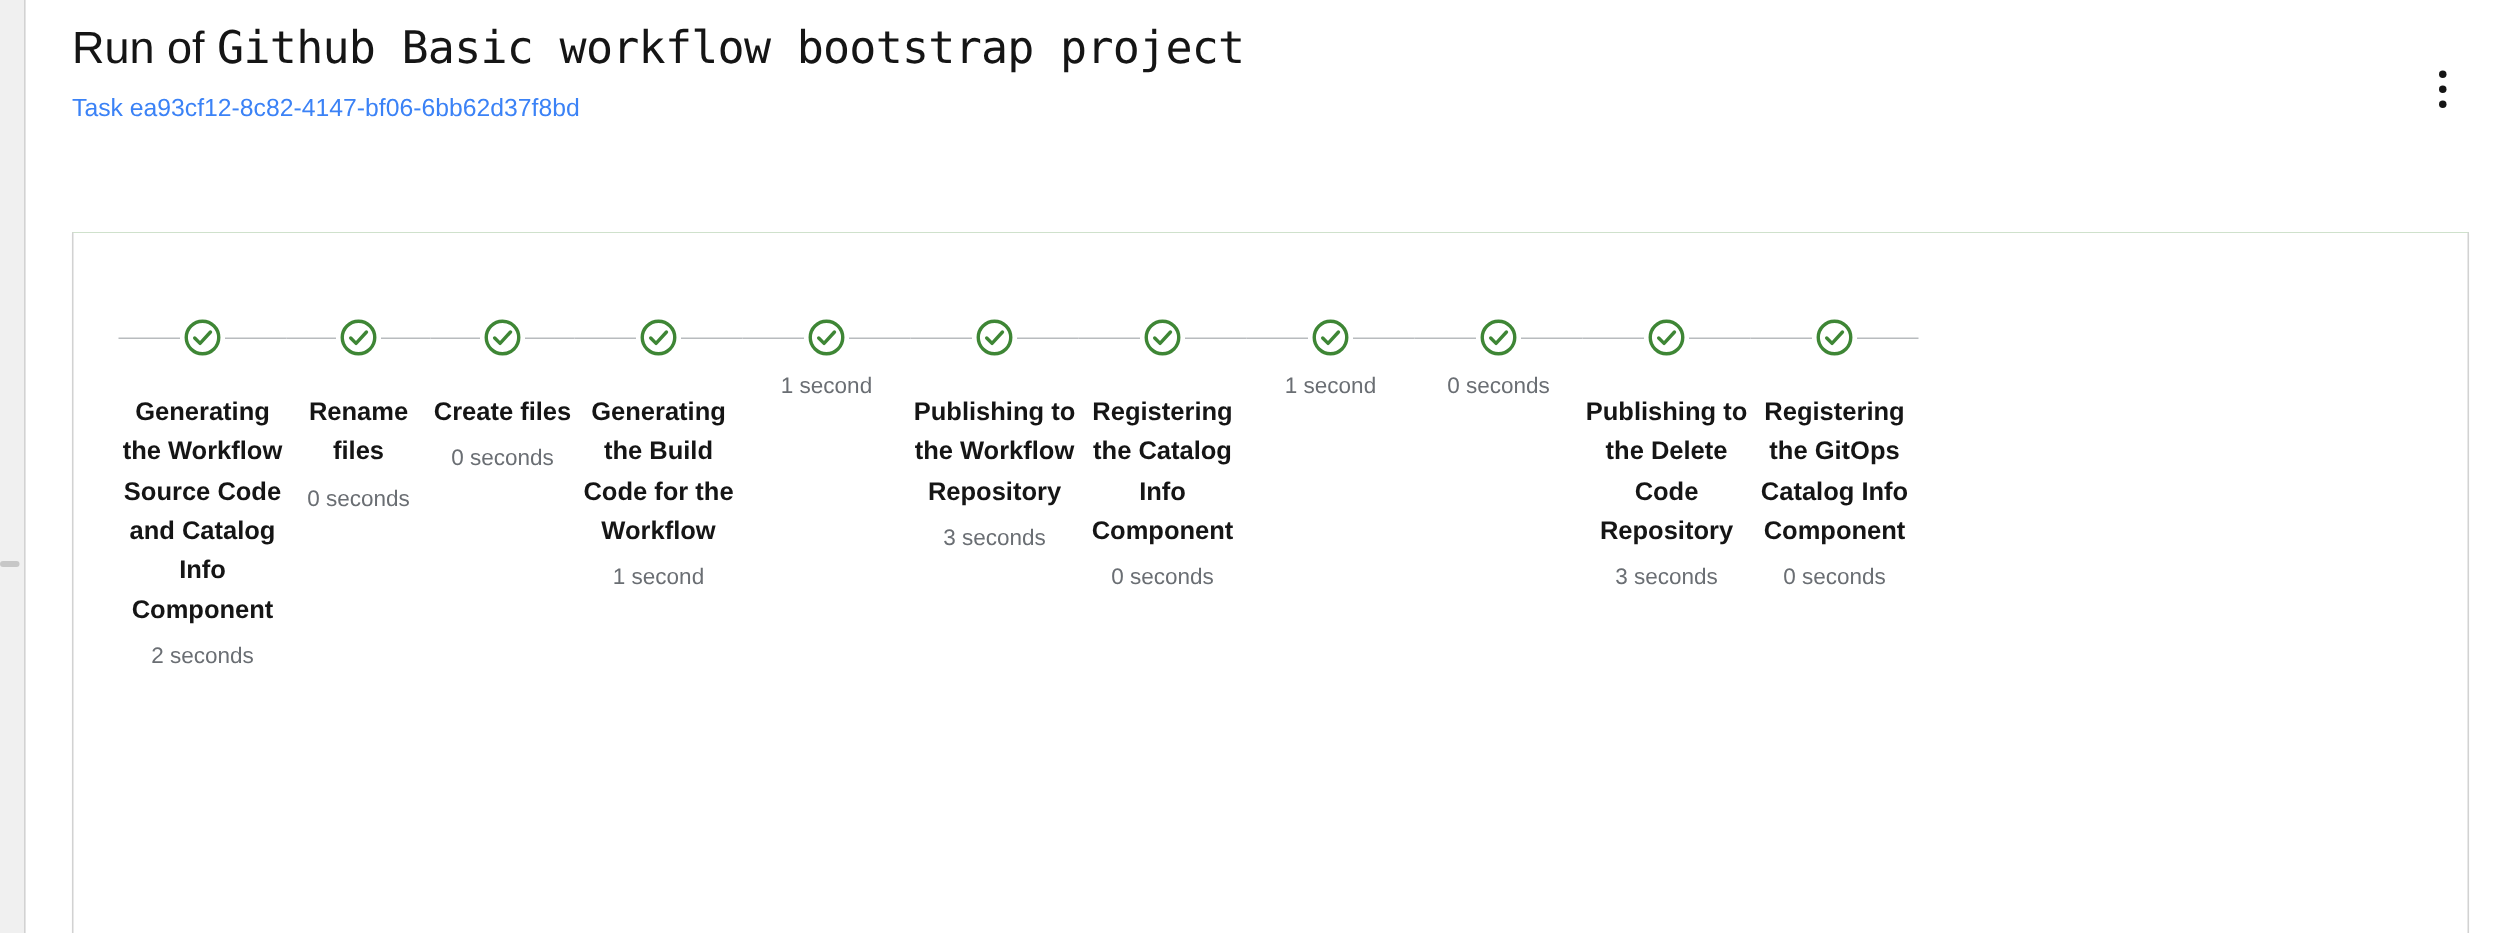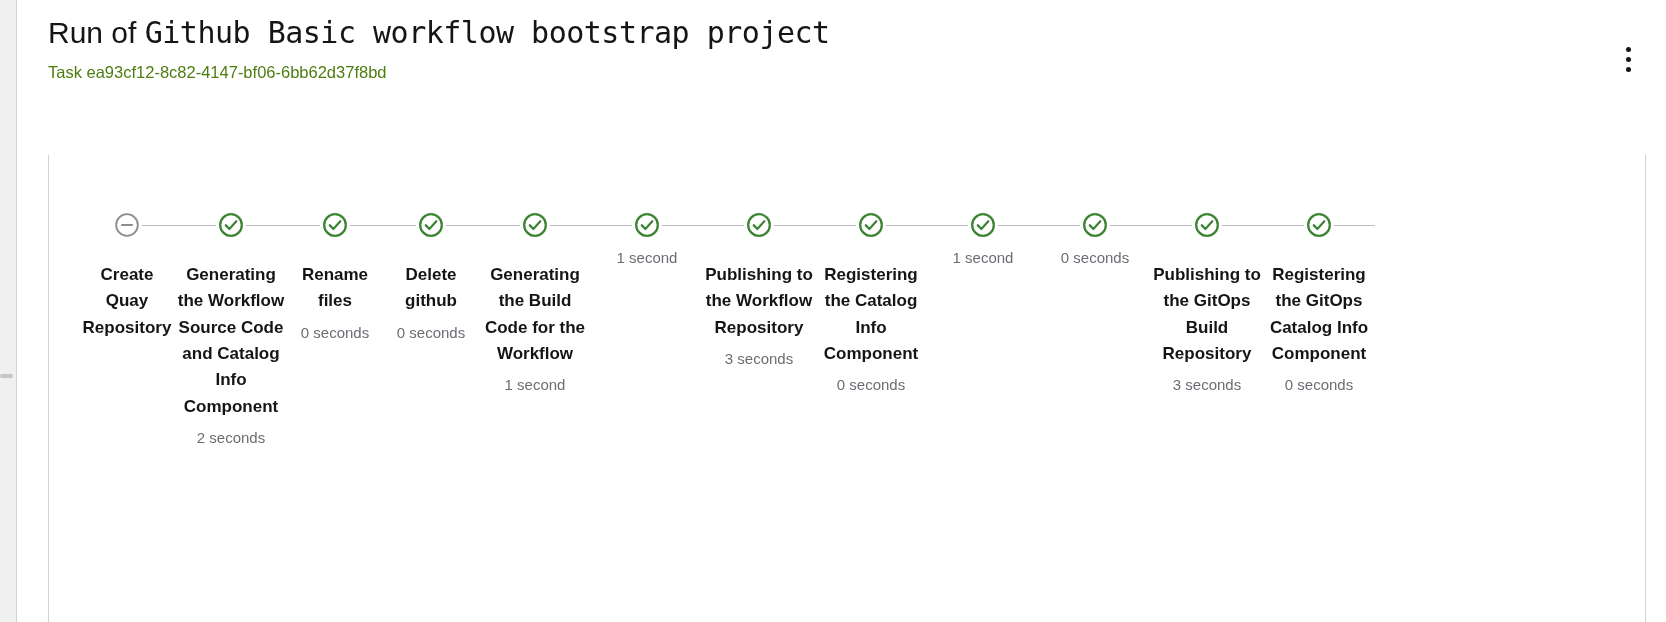--- a/index.html
+++ b/index.html
@@ -54,21 +54,21 @@
   }
   .title-mono {
     font-family: "DejaVu Sans Mono", monospace;
     font-weight: 400;
     letter-spacing: -0.5px;
   }
   .page-subtitle {
     margin: 10px 0 0 0;
     font-size: 16.5px;
     line-height: 1.3;
-    color: #4d7c0f;
+    color: #3b82f6;
     font-weight: 400;
     white-space: nowrap;
   }
 
   
   .kebab {
     position: absolute;
     right: 18px; top: 36px;
     width: 40px; height: 46px;
     display: flex;
@@ -188,34 +188,20 @@
     <i></i>
     <i></i>
     <i></i>
   </button>
 
   <div class="card-top-accent"></div>
 
   <div class="card">
     <div class="card-scroll">
       <div class="steps" id="steps">
-          <div class="step w-s">
-            <div class="step-icon-row">
-              <div class="connector" style="visibility: hidden;"></div>
-              <div class="icon-wrap">
-                <svg width="26" height="26" viewBox="0 0 24 24" aria-hidden="true">
-                  <circle cx="12" cy="12" r="10" fill="none" stroke="#8a8d90" stroke-width="1.7"></circle>
-                  <path d="M7.3 12 L16.7 12" fill="none" stroke="#8a8d90" stroke-width="1.7" stroke-linecap="round"></path>
-                </svg>
-              </div>
-              <div class="connector"></div>
-            </div>
-            <div class="step-label">Create Quay Repository</div>
-            <div class="step-duration"></div>
-          </div>
           <div class="step w-m">
             <div class="step-icon-row">
               <div class="connector"></div>
               <div class="icon-wrap">
                 <svg width="26" height="26" viewBox="0 0 24 24" aria-hidden="true">
                   <circle cx="12" cy="12" r="10" fill="none" stroke="#3e8635" stroke-width="2.1"></circle>
                   <path d="M7.2 12.3 L10.5 15.6 L16.9 8.6" fill="none" stroke="#3e8635" stroke-width="2.1" stroke-linecap="round" stroke-linejoin="round"></path>
                 </svg>
               </div>
               <div class="connector"></div>
@@ -241,21 +227,21 @@
             <div class="step-icon-row">
               <div class="connector"></div>
               <div class="icon-wrap">
                 <svg width="26" height="26" viewBox="0 0 24 24" aria-hidden="true">
                   <circle cx="12" cy="12" r="10" fill="none" stroke="#3e8635" stroke-width="2.1"></circle>
                   <path d="M7.2 12.3 L10.5 15.6 L16.9 8.6" fill="none" stroke="#3e8635" stroke-width="2.1" stroke-linecap="round" stroke-linejoin="round"></path>
                 </svg>
               </div>
               <div class="connector"></div>
             </div>
-            <div class="step-label">Delete github</div>
+            <div class="step-label">Create files</div>
             <div class="step-duration">0 seconds</div>
           </div>
           <div class="step w-m">
             <div class="step-icon-row">
               <div class="connector"></div>
               <div class="icon-wrap">
                 <svg width="26" height="26" viewBox="0 0 24 24" aria-hidden="true">
                   <circle cx="12" cy="12" r="10" fill="none" stroke="#3e8635" stroke-width="2.1"></circle>
                   <path d="M7.2 12.3 L10.5 15.6 L16.9 8.6" fill="none" stroke="#3e8635" stroke-width="2.1" stroke-linecap="round" stroke-linejoin="round"></path>
                 </svg>
@@ -336,21 +322,21 @@
             <div class="step-icon-row">
               <div class="connector"></div>
               <div class="icon-wrap">
                 <svg width="26" height="26" viewBox="0 0 24 24" aria-hidden="true">
                   <circle cx="12" cy="12" r="10" fill="none" stroke="#3e8635" stroke-width="2.1"></circle>
                   <path d="M7.2 12.3 L10.5 15.6 L16.9 8.6" fill="none" stroke="#3e8635" stroke-width="2.1" stroke-linecap="round" stroke-linejoin="round"></path>
                 </svg>
               </div>
               <div class="connector"></div>
             </div>
-            <div class="step-label">Publishing to the GitOps Build Repository</div>
+            <div class="step-label">Publishing to the Delete Code Repository</div>
             <div class="step-duration">3 seconds</div>
           </div>
           <div class="step w-m">
             <div class="step-icon-row">
               <div class="connector"></div>
               <div class="icon-wrap">
                 <svg width="26" height="26" viewBox="0 0 24 24" aria-hidden="true">
                   <circle cx="12" cy="12" r="10" fill="none" stroke="#3e8635" stroke-width="2.1"></circle>
                   <path d="M7.2 12.3 L10.5 15.6 L16.9 8.6" fill="none" stroke="#3e8635" stroke-width="2.1" stroke-linecap="round" stroke-linejoin="round"></path>
                 </svg>

